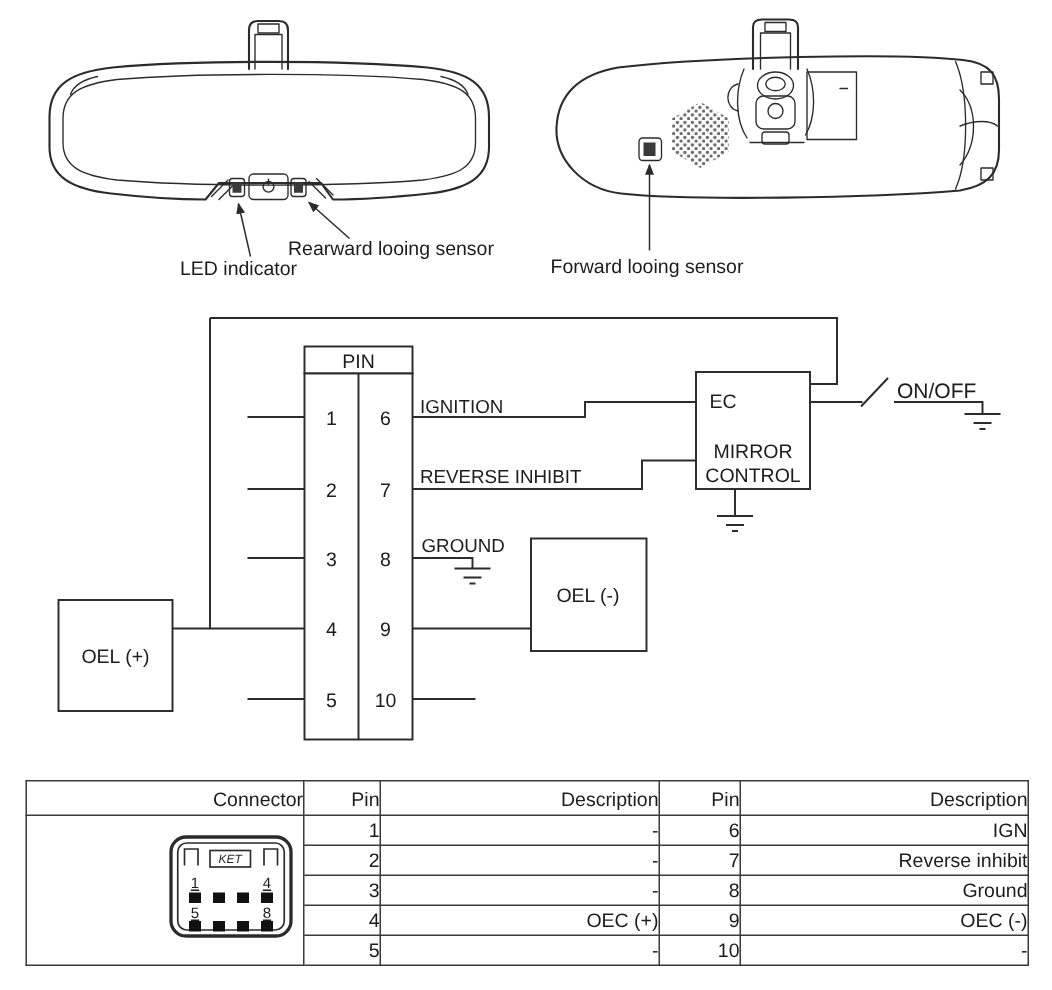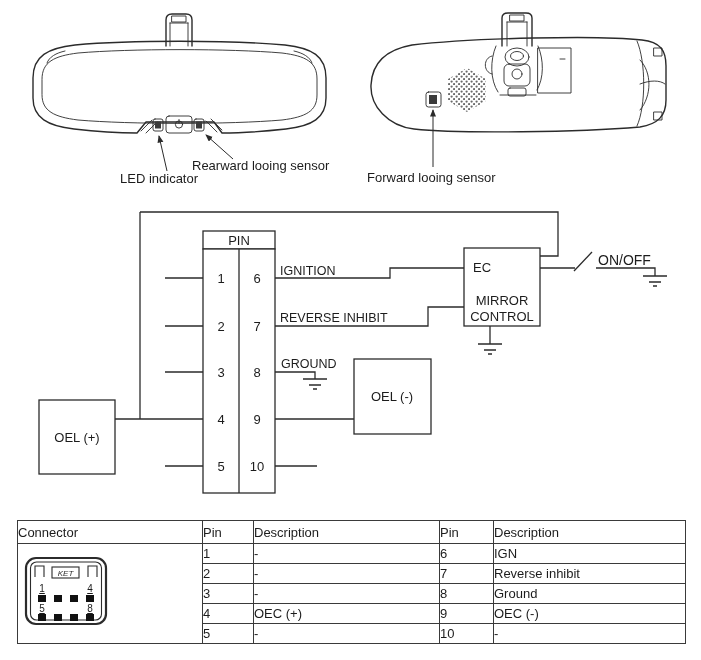--- a/index.html
+++ b/index.html
@@ -12,21 +12,21 @@
   .box{stroke:#2b2b2b;stroke-width:1.3;fill:#ffffff;}
   .lbl{font-family:"Liberation Sans",sans-serif;font-size:13px;fill:#1c1c1c;}
   .lbl-sm{font-family:"Liberation Sans",sans-serif;font-size:12.5px;fill:#1c1c1c;}
   .lbl-on{font-family:"Liberation Sans",sans-serif;font-size:14px;fill:#1c1c1c;}
   .art{stroke:#2b2b2b;stroke-width:1.4;fill:none;stroke-linejoin:round;stroke-linecap:round;}
   .art-thin{stroke:#2b2b2b;stroke-width:0.9;fill:none;stroke-linejoin:round;stroke-linecap:round;}
   .art-fill{fill:#3a3a3a;stroke:none;}
   
   .pin-table{position:absolute;left:17px;top:520px;width:668px;border-collapse:collapse;
              table-layout:fixed;font-size:13px;color:#1c1c1c;}
-  .pin-table th,.pin-table td{border:1.5px solid #3a3a3a;text-align:left;
+  .pin-table th,.pin-table td{border:1.5px solid #3a3a3a;text-align:right;
              font-weight:normal;padding:0;background:#fff;}
   .pin-table th{height:22px;}
   .pin-table td{height:19px;}
   .conn-cell{vertical-align:middle;}
 </style>
 </head>
 <body>
 
 <div class="page">
 

